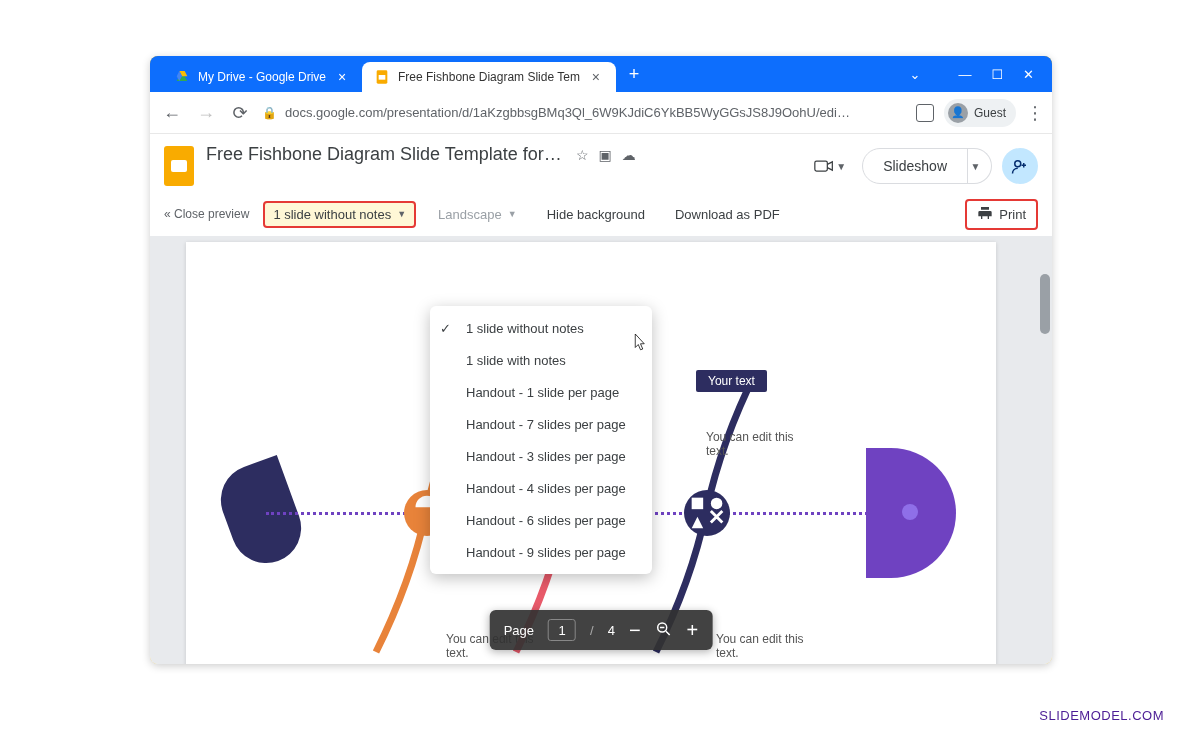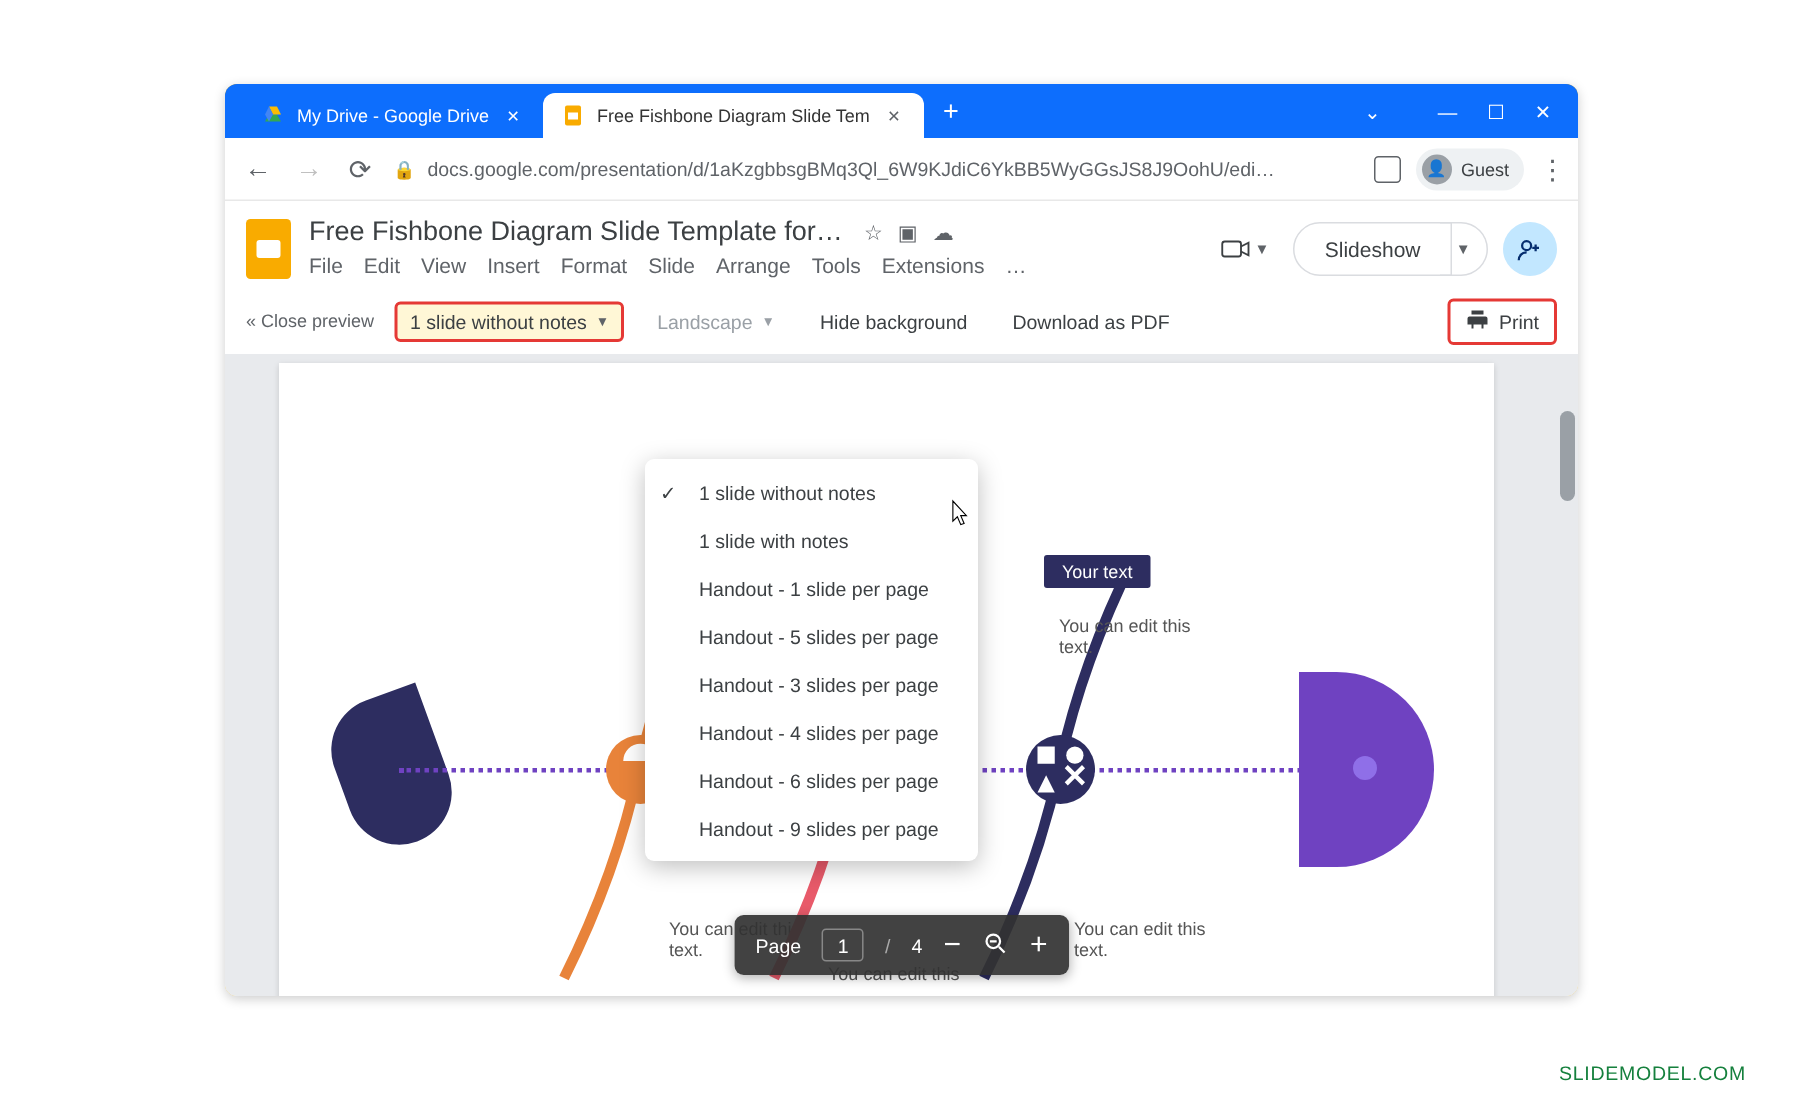--- a/index.html
+++ b/index.html
@@ -1,18 +1,18 @@
 <!DOCTYPE html>
 <html><head>
 <meta charset="utf-8">
 <style>
   * { box-sizing: border-box; margin: 0; padding: 0; font-family: Arial, sans-serif; }
   body { background: #fff; width: 1200px; height: 743px; position: relative; overflow: hidden; }
   .outer-box { position:absolute; left:150px; top:56px; width:902px; height:608px; background:#eab308; border-radius:8px; overflow:hidden; box-shadow: 0 2px 8px rgba(0,0,0,.2);}
-  .watermark { position:absolute; right:36px; bottom:20px; font-size:13px; letter-spacing:.5px; color:#15803d;}
+  .watermark { position:absolute; right:36px; bottom:20px; font-size:13px; letter-spacing:.5px; color:#4c1d95;}
   
   .titlebar { height:36px; background:#0d6efd; display:flex; align-items:center; padding:0 12px; color:#fff; font-size:12px;}
   .tab { height:30px; display:flex; align-items:center; padding:0 12px; border-radius:8px 8px 0 0; margin-top:6px; gap:8px; font-size:12px;}
   .tab.inactive { color:#fff; }
   .tab.active { background:#fff; color:#333; }
   .tab .tab-close { width:16px; height:16px; display:flex; align-items:center; justify-content:center; font-size:14px; }
   .newtab { width:24px; height:24px; display:flex; align-items:center; justify-content:center; color:#fff; font-size:18px; margin-left:6px;}
   .win-controls { margin-left:auto; display:flex; gap:20px; color:#fff; font-size:13px; padding-right:6px;}
   .win-controls span { cursor:default;}
   .dropdown-wc { margin-right:18px; }
@@ -66,21 +66,21 @@
   
   .fish { position:absolute; left:50px; top:130px; width:710px; height:320px;}
   .spine { position:absolute; left:30px; top:140px; right:30px; border-top:3px dotted #6f42c1;}
   .head { position:absolute; right:-10px; top:76px; width:90px; height:130px; background:#6f42c1; border-radius:0 65px 65px 0;}
   .head .eye { position:absolute; left:36px; top:56px; width:16px; height:16px; background:#8f6fe8; border-radius:50%;}
   .tail { position:absolute; left:-10px; top:92px; width:70px; height:100px; background:#2d2d60; border-radius:50px 0 50px 50px; transform:rotate(-20deg);}
   .bone { position:absolute; width:130px; height:300px; }
   .bone svg { width:100%; height:100%; overflow:visible;}
   .bone .node { position:absolute; width:46px; height:46px; border-radius:50%; display:flex; align-items:center; justify-content:center; color:#fff;}
   .label-box { position:absolute; padding:4px 12px; font-size:12px; color:#fff; font-weight:400; border-radius:2px; white-space:nowrap;}
-  .desc { position:absolute; font-size:12px; color:#555; width:100px;}
+  .desc { position:absolute; font-size:12px; color:#555; width:100px;margin-top:20px;}
   
   .pager { position:absolute; left:50%; transform:translateX(-50%); bottom:14px; height:40px; background:rgba(50,50,50,.92); border-radius:6px; display:flex; align-items:center; padding:0 14px; gap:14px; color:#fff; font-size:13px; z-index:40; box-shadow:0 2px 8px rgba(0,0,0,.3);}
   .pager .num-field { width:28px; height:22px; border:1px solid #888; border-radius:3px; display:flex; align-items:center; justify-content:center;}
   .pager .sep { color:#aaa;}
   .scrollbar-v { position:absolute; right:2px; top:38px; width:10px; height:60px; background:#9aa0a6; border-radius:5px;}
 </style>
 </head>
 <body>
 
 <div class="outer-box">
@@ -142,32 +142,20 @@
         </div>
       <div class="doc-meta">
         <div class="doc-title-row">
           <span class="title">Free Fishbone Diagram Slide Template for Po…</span>
           <div class="title-icons">
             <span>☆</span>
             <span>▣</span>
             <span>☁</span>
           </div>
         </div>
-        <div class="menubar">
-          <span>File</span>
-          <span>Edit</span>
-          <span>View</span>
-          <span>Insert</span>
-          <span>Format</span>
-          <span>Slide</span>
-          <span>Arrange</span>
-          <span>Tools</span>
-          <span>Extensions</span>
-          <span>…</span>
-        </div>
       </div>
       <div class="hdr-right">
         <div class="cam-btn">
           <svg width="20" height="16" viewBox="0 0 24 18">
               <rect x="1" y="3" width="15" height="12" rx="2" fill="none" stroke="#3c4043" stroke-width="1.5"></rect>
               <path d="M16 7 L22 4 V14 L16 11" fill="none" stroke="#3c4043" stroke-width="1.5"></path>
             </svg>
           <span style="font-size:10px;color:#5f6368">▼</span>
         </div>
         <div class="slideshow-wrap">
@@ -298,21 +286,21 @@
         <span class="check">✓</span>
         <span>1 slide without notes</span>
       </div>
     <div class="item">
         <span>1 slide with notes</span>
       </div>
     <div class="item">
         <span>Handout - 1 slide per page</span>
       </div>
     <div class="item">
-        <span>Handout - 5 slides per page</span>
+        <span>Handout - 7 slides per page</span>
       </div>
     <div class="item">
         <span>Handout - 3 slides per page</span>
       </div>
     <div class="item">
         <span>Handout - 4 slides per page</span>
       </div>
     <div class="item">
         <span>Handout - 6 slides per page</span>
       </div>

